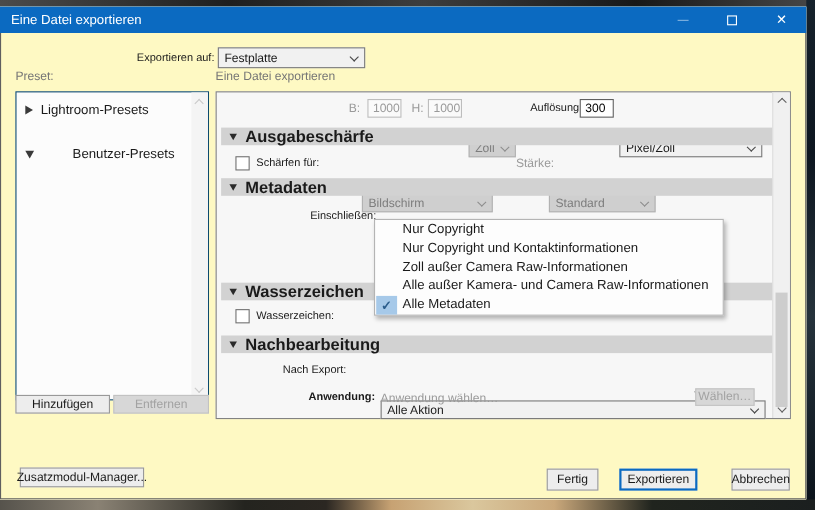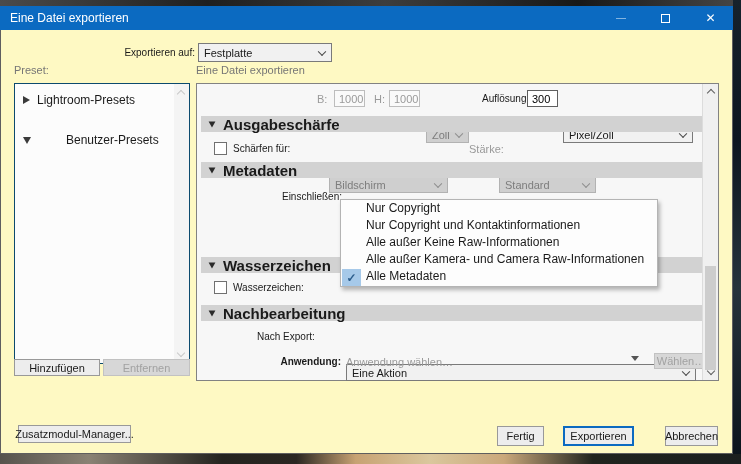--- a/index.html
+++ b/index.html
@@ -207,27 +207,27 @@
       </div>
       <div class="checkbox" style="left:17px; top:197px;"></div>
       <div class="row-el lbl" style="left:36px; top:198px;">Wasserzeichen:</div>
 
       <div class="sect" style="top:221px;">
         <span class="tri-expanded"></span>
         <span class="sect-title">Nachbearbeitung</span>
       </div>
       <div class="row-el lbl" style="left:60px; top:247px; width:85px; ">Nach Export:</div>
       <div class="combo small" style="left:149px; top:244px; width:350px;">
-        <span>Eine Aktion</span>
+        <span>Alle Aktion</span>
         <span class="chev"></span>
       </div>
       <div class="row-el lbl" style="left:82px; top:272px; width:62px; text-align:right; font-weight:bold;">Anwendung:</div>
       <div class="row-el lbl-dim" style="left:149px; top:272px;">Anwendung wählen…</div>
       <div class="row-el" style="left:434px; top:272px; width:0; height:0; border-top:5px solid #555; border-left:4px solid transparent; border-right:4px solid transparent;"></div>
-      <div class="btn disabled" style="left:457px; top:269px; width:54px; height:16px;">Wählen…</div>
+      <div class="btn disabled" style="left:435px; top:269px; width:54px; height:16px;">Wählen…</div>
 
       <div class="panel-scroll">
         <span class="chev up"></span>
         <span class="chev down"></span>
         <span class="thumb"></span>
       </div>
     </div>
 
     <div class="btn" style="left:18px; top:419px; width:113px; height:18px;">Zusatzmodul-Manager...</div>
     <div class="btn" style="left:497px; top:420px; width:47px; height:20px;">Fertig</div>
@@ -236,21 +236,21 @@
   </div>
 
   <div class="popup">
     <div class="opt">
       <span>Nur Copyright</span>
     </div>
     <div class="opt">
       <span>Nur Copyright und Kontaktinformationen</span>
     </div>
     <div class="opt">
-      <span>Alle außer Keine Raw-Informationen</span>
+      <span>Zoll außer Camera Raw-Informationen</span>
     </div>
     <div class="opt">
       <span>Alle außer Kamera- und Camera Raw-Informationen</span>
     </div>
     <div class="opt">
       <span class="check">✓</span>
       <span>Alle Metadaten</span>
     </div>
   </div>
 

